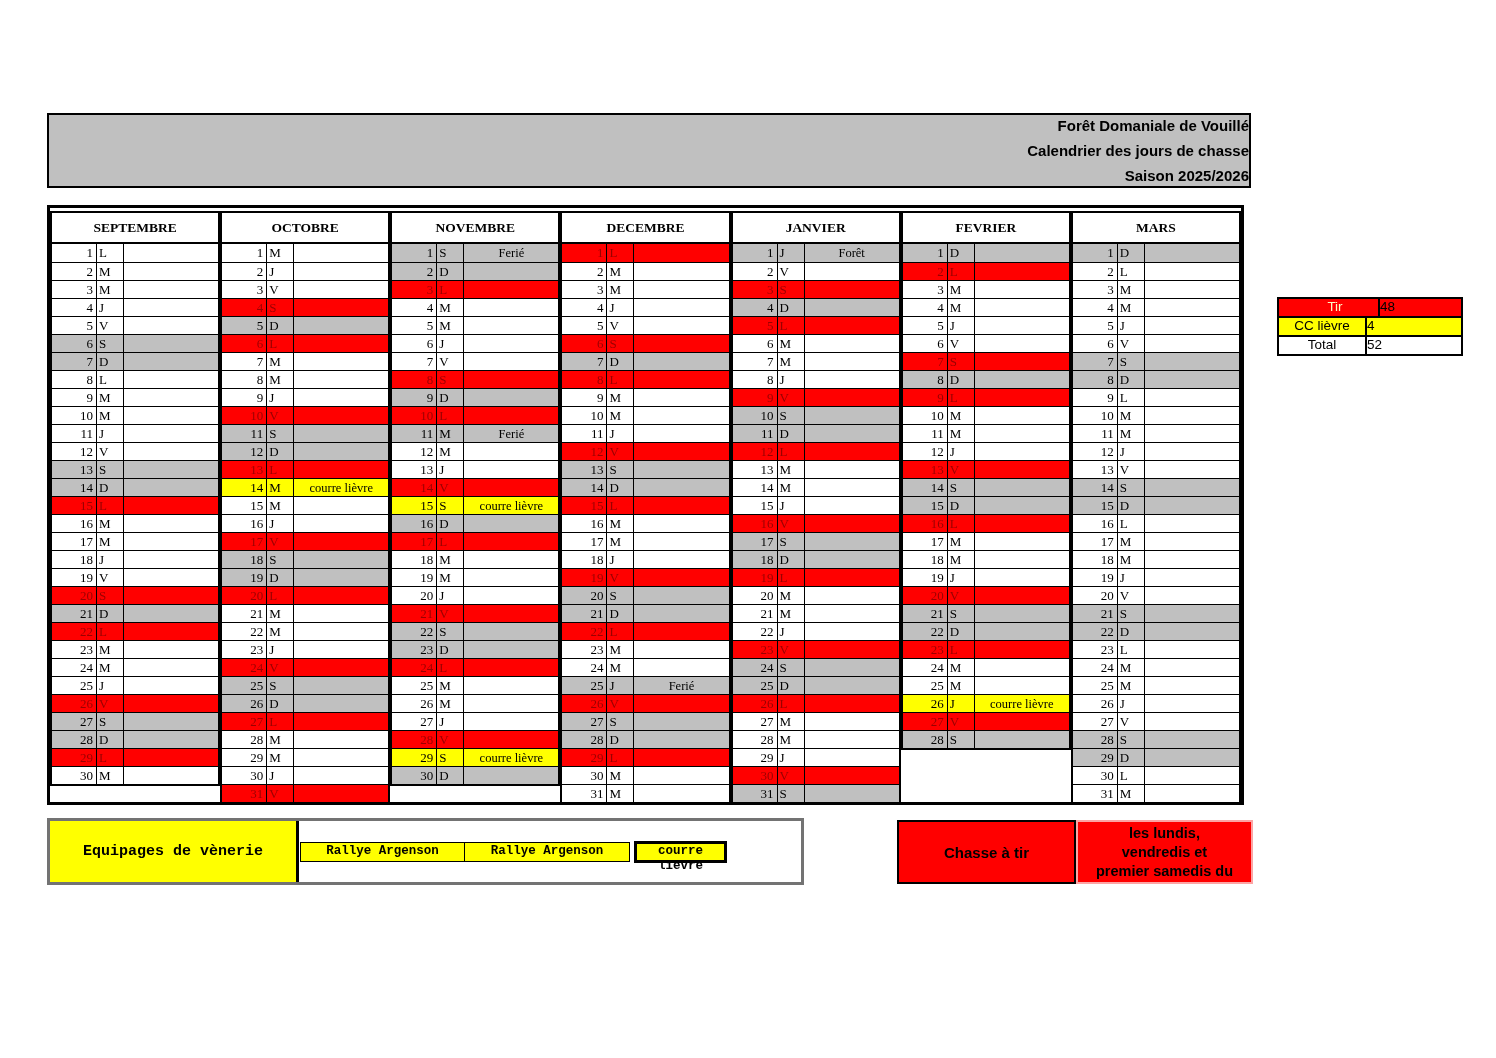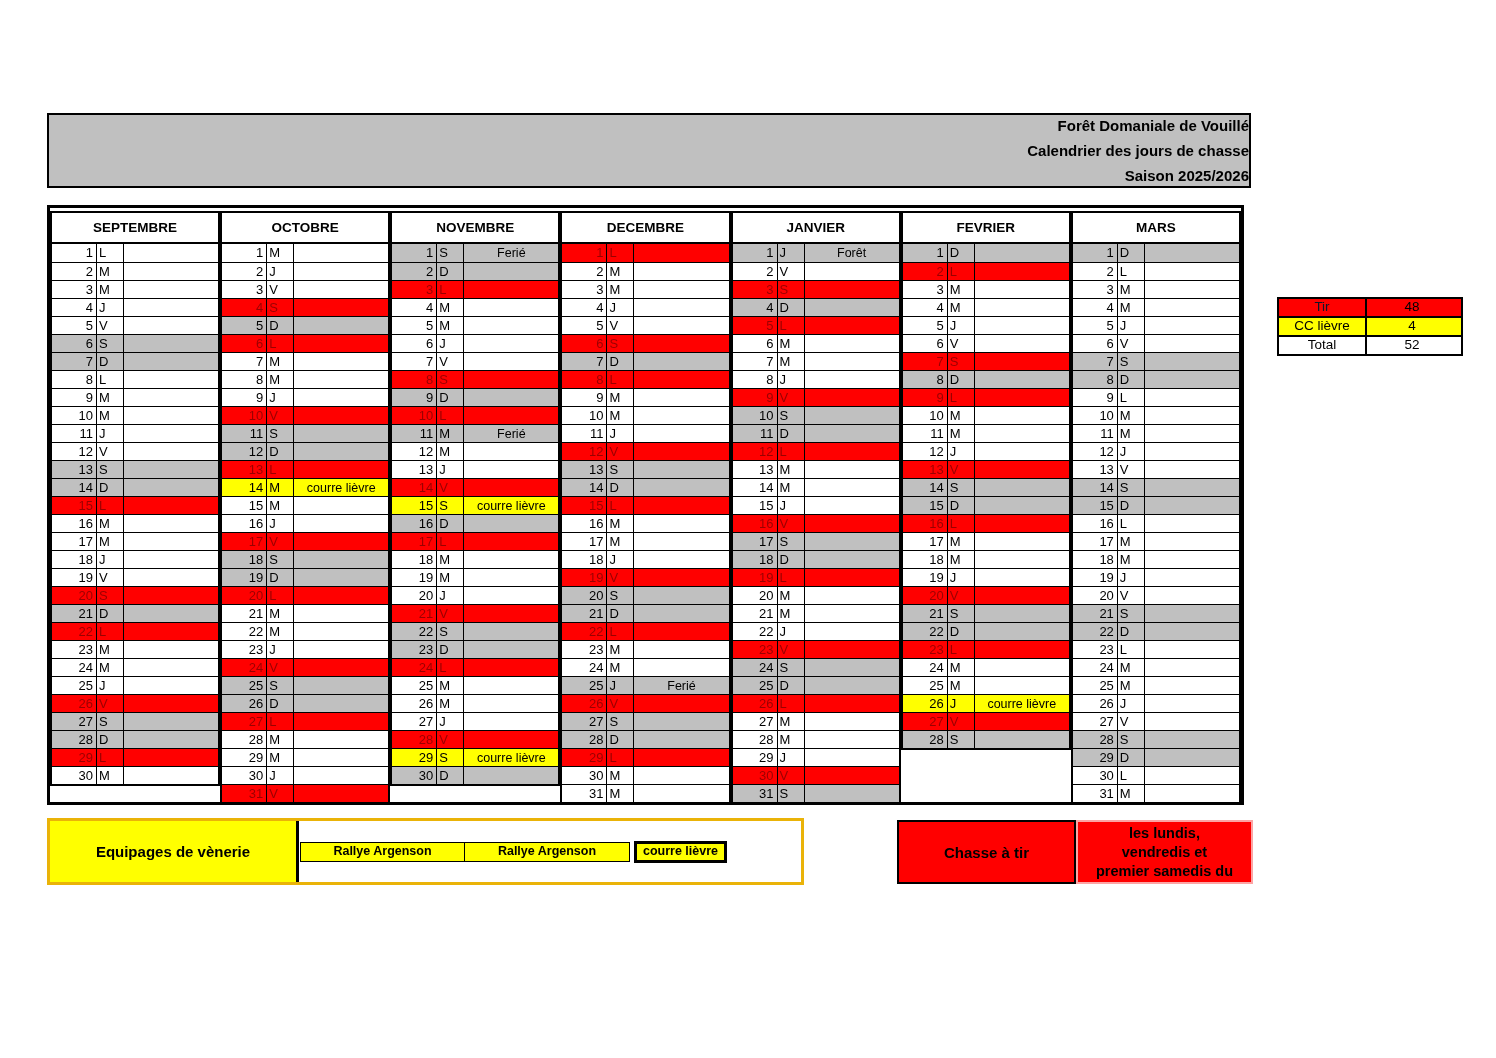--- a/index.html
+++ b/index.html
@@ -17,21 +17,21 @@
     font-weight:bold; font-size:15px; line-height:25px;
   }
 
   
   #calendar {
     position:absolute; left:47px; top:205px; width:1197px; height:600px;
     border:3px solid #000; background:#fff;
     padding-top:3px; box-sizing:border-box;
     display:flex; align-items:flex-start;
   }
-  .month-col { flex:1; display:flex; flex-direction:column; min-width:0; }
+  .month-col { flex:1; display:flex; flex-direction:column; min-width:0;font-family:Liberation Serif, serif; }
   .month-header {
     height:29px; border:2px solid #000; background:#fff;
     display:flex; align-items:center; justify-content:center;
     font-weight:bold; font-size:13.5px;
   }
   .month-grid {
     display:grid; grid-template-columns:44px 27px 1fr;
     border:2px solid #000; border-top:none;
   }
   .cell {
@@ -49,30 +49,30 @@
   .c-y { background:#FFFF00; }
 
   
   #summary {
     position:absolute; left:1277px; top:297px; width:182px;
     border:2px solid #000; background:#fff;
   }
   .sum-row { display:flex; height:17px; font-size:13.5px; line-height:16px; }
   .sum-row + .sum-row { border-top:2px solid #000; }
   .sum-label { width:88px; text-align:center; border-right:2px solid #000; box-sizing:border-box; }
-  .sum-value { flex:1; text-align:center; padding-right:4px; }
+  .sum-value { flex:1; text-align:left; padding-right:4px; }
   .bg-red    { background:#FF0000; }
-  .bg-red .sum-label { color:#0f172a; }
+  .bg-red .sum-label { color:#fef9c3;margin-left:13px; }
   .bg-yellow { background:#FFFF00; }
   .bg-white  { background:#ffffff; }
 
   
   #legend-left {
     position:absolute; left:47px; top:818px; width:751px; height:61px;
-    border:3px solid #eab308; background:#fff;
+    border:3px solid #737373; background:#fff;font-family:Liberation Mono, monospace;
   }
   #venerie-box {
     position:absolute; left:0; top:0; bottom:0; width:246px;
     background:#FFFF00; border-right:3px solid #000;
     display:flex; align-items:center; justify-content:center;
     font-weight:bold; font-size:15px;
   }
   #rallye-strip { position:absolute; left:250px; top:21px; height:20px; display:flex; }
   .rallye-cell {
     width:165px; background:#FFFF00; border:1px solid #000; box-sizing:border-box;

